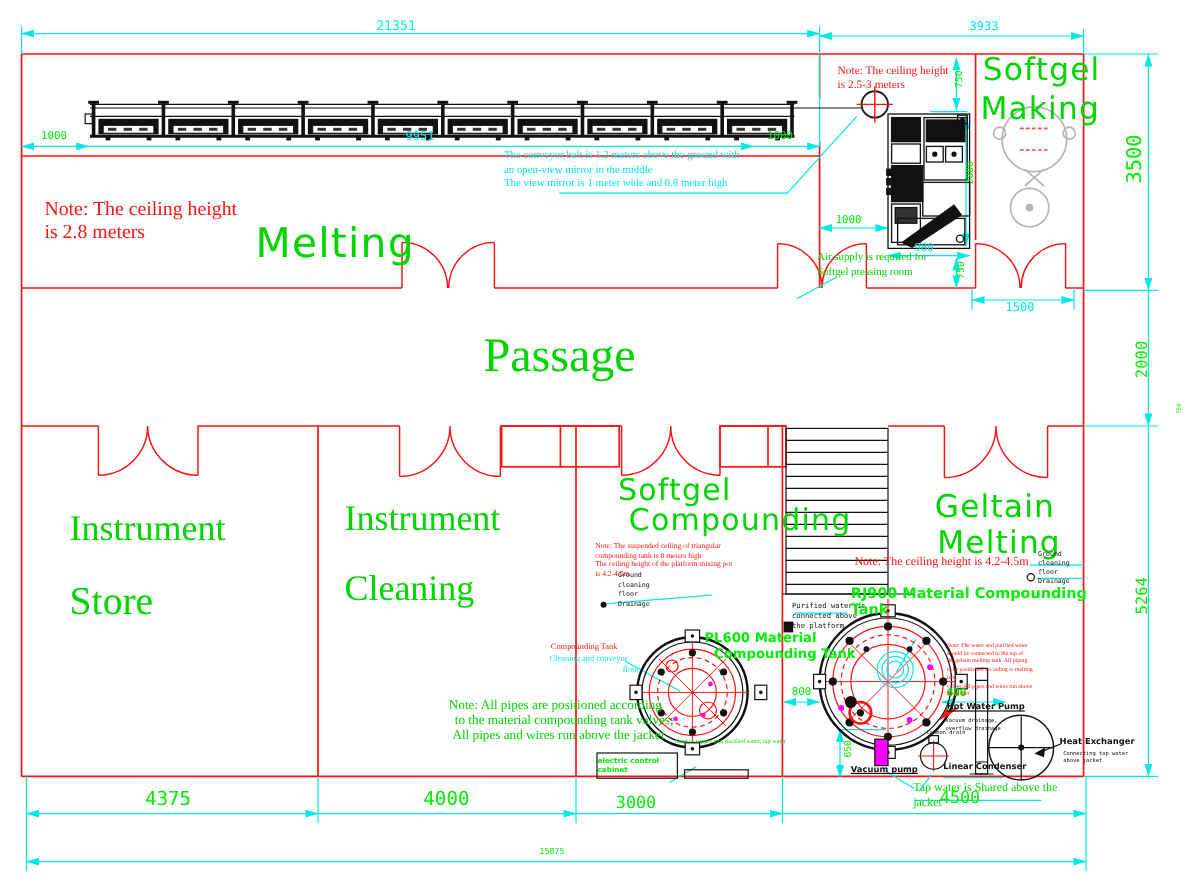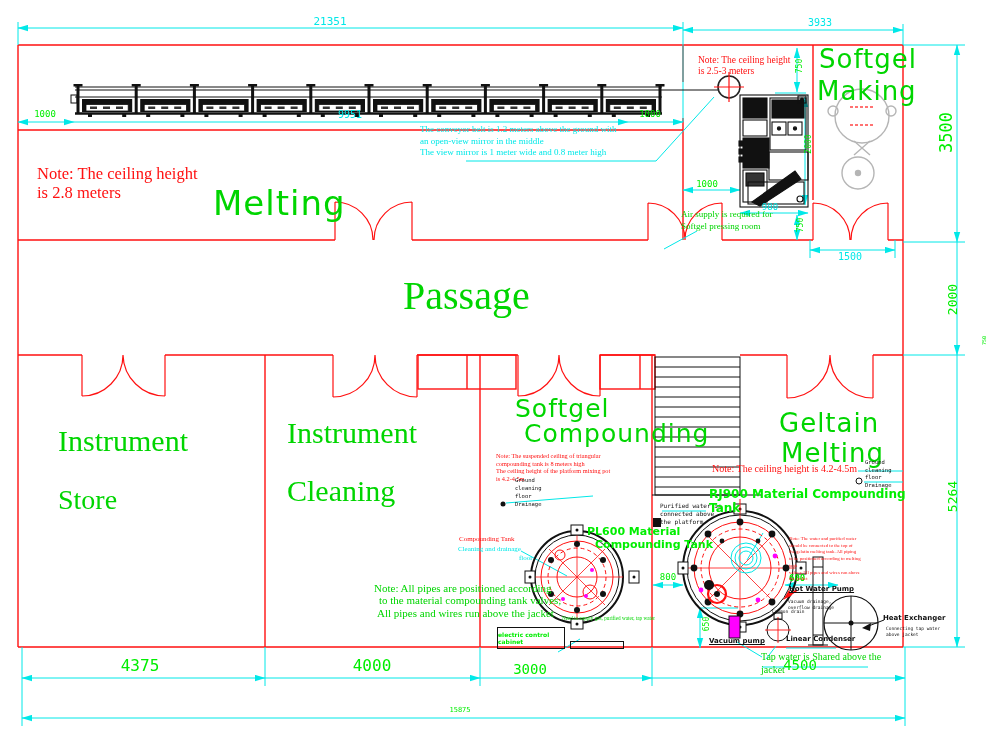--- a/index.html
+++ b/index.html
@@ -369,21 +369,21 @@
 <div class="t c gr mono rot" style="left:788px;top:221px;width:26px;font-size:8px">750</div>
 <div class="t c cy mono" style="left:815px;top:252px;width:70px;font-size:10px">1500</div>
 
 <div class="t c gr mono" style="left:650px;top:573px;width:36px;font-size:9px">800</div>
 <div class="t c gr mono rot" style="left:693px;top:620px;width:28px;font-size:8px">650</div>
 <div class="t gr mono bold" style="left:789px;top:574px;font-size:9px">600</div>
 
 <div class="t green thin" style="left:213px;top:186px;font-size:34px">Melting</div>
 <div class="t green serif" style="left:403px;top:276px;font-size:40px">Passage</div>
 <div class="t green serif" style="left:58px;top:426px;font-size:30px">Instrument</div>
-<div class="t green serif" style="left:58px;top:486px;font-size:28px">Store</div>
+<div class="t green serif" style="left:58px;top:486px;font-size:33px">Store</div>
 <div class="t green serif" style="left:287px;top:418px;font-size:30px">Instrument</div>
 <div class="t green serif" style="left:287px;top:476px;font-size:30px">Cleaning</div>
 <div class="t green thin" style="left:515px;top:396px;font-size:25px">Softgel</div>
 <div class="t green thin" style="left:524px;top:421px;font-size:25px">Compounding</div>
 <div class="t green thin" style="left:779px;top:410px;font-size:26px">Geltain</div>
 <div class="t green thin" style="left:781px;top:440px;font-size:26px">Melting</div>
 <div class="t green thin" style="left:819px;top:46px;font-size:26px">Softgel</div>
 <div class="t green thin" style="left:817px;top:78px;font-size:26px">Making</div>
 
 <div class="t red serif" style="left:37px;top:164px;font-size:16.5px;line-height:19px">
@@ -409,21 +409,21 @@
   <div>The ceiling height of the platform mixing pot</div>
   <div>is 4.2-4.5m</div>
 </div>
 <div class="t blk mono" style="left:515px;top:476px;font-size:5.5px;line-height:8px">
   <div>Ground</div>
   <div>cleaning</div>
   <div>floor</div>
   <div>Drainage</div>
 </div>
 <div class="t red serif" style="left:459px;top:536px;font-size:7px">Compounding Tank</div>
-<div class="t cy serif" style="left:458px;top:546px;font-size:7px">Cleaning and drainage</div>
+<div class="t cy serif" style="left:458px;top:546px;font-size:7px">Cleaning and conveyor</div>
 <div class="t cy serif" style="left:519px;top:555px;font-size:7px">floor</div>
 <div class="t green serif" style="left:374px;top:582px;font-size:11px;line-height:12.3px">
   <div>Note: All pipes are positioned according</div>
   <div style="margin-left:5px">to the material compounding tank valves;</div>
   <div style="margin-left:3px">All pipes and wires run above the jacket</div>
 </div>
 <div class="t green serif" style="left:562px;top:616px;font-size:5.2px">Need to supply gas, purified water, tap water</div>
 <div class="t red serif" style="left:712px;top:464px;font-size:10px">Note: The ceiling height is 4.2-4.5m</div>
 <div class="t blk mono" style="left:865px;top:459px;font-size:5.5px;line-height:7.6px">
   <div>Ground</div>

